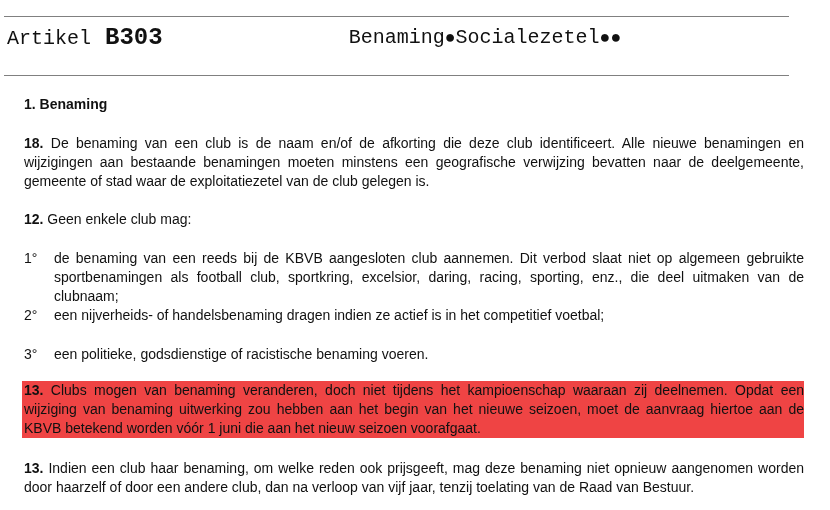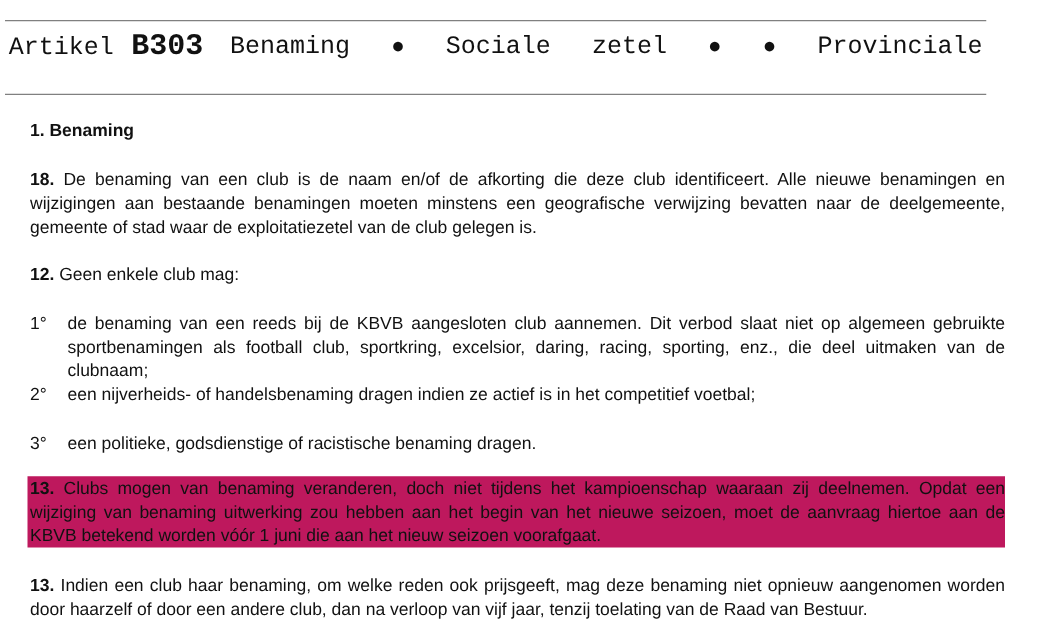--- a/index.html
+++ b/index.html
@@ -5,52 +5,51 @@
     html, body { margin: 0; padding: 0; background: #ffffff; }
     body { width: 830px; height: 510px; position: relative; overflow: hidden; color: #111; }
     .header {
       position: absolute; left: 4px; top: 16px; width: 785px; height: 58px;
       border-top: 1px solid #808080; border-bottom: 1px solid #808080;
       font-family: Liberation Mono, monospace;
     }
     .art-label { position: absolute; left: 3px; top: 7px; font-size: 20px; color: #111; }
     .art-label .num { font-weight: bold; font-size: 24px; margin-left: 2px; }
     .subjects { position: absolute; left: 180px; top: 9px; width: 602px; font-size: 20px; line-height: 24px; color: #111; }
-    .subjects .line1 { display: flex; justify-content: space-between; white-space: nowrap; gap: 26px; }
+    .subjects .line1 { display: flex; justify-content: center; white-space: nowrap; }
     .subjects .line2 { white-space: nowrap; }
     .bullet { font-size: 18px; }
     .body-text {
       position: absolute; left: 24px; font-family: "Liberation Sans", sans-serif;
       font-size: 14px; line-height: 19px; color: #111; width: 780px;
     }
     .section-title { font-weight: bold; }
     .justify { text-align: justify; text-align-last: left; }
     .b { font-weight: bold; }
     .item { display: flex; }
     .item .marker { width: 30px; flex: 0 0 30px; }
     .item .txt { flex: 1; text-align: justify; text-align-last: left; }
-    .highlight { background: #be185d; }
+    .highlight { background: #ef4444; }
   </style>
 </head>
 <body>
 
 <div class="header">
   <div class="art-label">
     <span>Artikel</span>
     <span class="num">B303</span>
   </div>
   <div class="subjects">
     <div class="line1">
       <span>Benaming</span>
       <span class="bullet">●</span>
       <span>Sociale</span>
       <span>zetel</span>
       <span class="bullet">●</span>
       <span class="bullet">●</span>
-      <span>Provinciale</span>
     </div>
   </div>
 </div>
 
 <div class="body-text section-title" style="top: 95px;">1. Benaming</div>
 
 <div class="body-text justify" style="top: 134px;">
   <span class="b">18.</span><span> De benaming van een club is de naam en/of de afkorting die deze club identificeert. Alle nieuwe benamingen en wijzigingen aan bestaande benamingen moeten minstens een geografische verwijzing bevatten naar de deelgemeente, gemeente of stad waar de exploitatiezetel van de club gelegen is.</span>
 </div>
 
@@ -63,21 +62,21 @@
   <span class="txt">de benaming van een reeds bij de KBVB aangesloten club aannemen. Dit verbod slaat niet op algemeen gebruikte sportbenamingen als football club, sportkring, excelsior, daring, racing, sporting, enz., die deel uitmaken van de clubnaam;</span>
 </div>
 
 <div class="body-text item" style="top: 306px;">
   <span class="marker">2°</span>
   <span class="txt">een nijverheids- of handelsbenaming dragen indien ze actief is in het competitief voetbal;</span>
 </div>
 
 <div class="body-text item" style="top: 345px;">
   <span class="marker">3°</span>
-  <span class="txt">een politieke, godsdienstige of racistische benaming dragen.</span>
+  <span class="txt">een politieke, godsdienstige of racistische benaming voeren.</span>
 </div>
 
 <div class="body-text justify highlight" style="top: 381px; left: 22px; padding-left: 2px;">
   <span class="b">13.</span><span> Clubs mogen van benaming veranderen, doch niet tijdens het kampioenschap waaraan zij deelnemen. Opdat een wijziging van benaming uitwerking zou hebben aan het begin van het nieuwe seizoen, moet de aanvraag hiertoe aan de KBVB betekend worden vóór 1 juni die aan het nieuw seizoen voorafgaat.</span>
 </div>
 
 <div class="body-text justify" style="top: 459px;">
   <span class="b">13.</span><span> Indien een club haar benaming, om welke reden ook prijsgeeft, mag deze benaming niet opnieuw aangenomen worden door haarzelf of door een andere club, dan na verloop van vijf jaar, tenzij toelating van de Raad van Bestuur.</span>
 </div>
 

